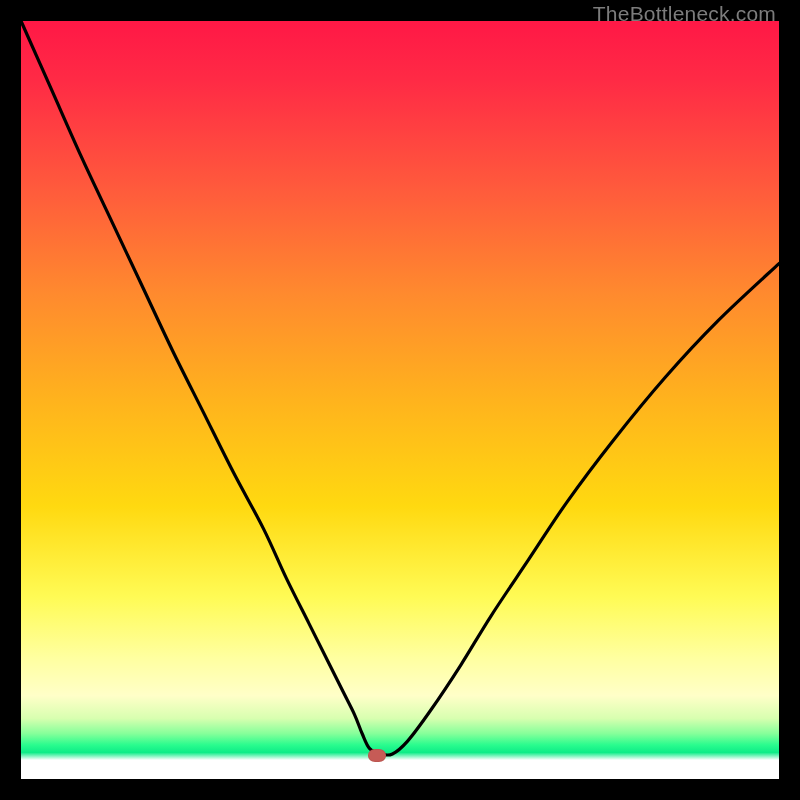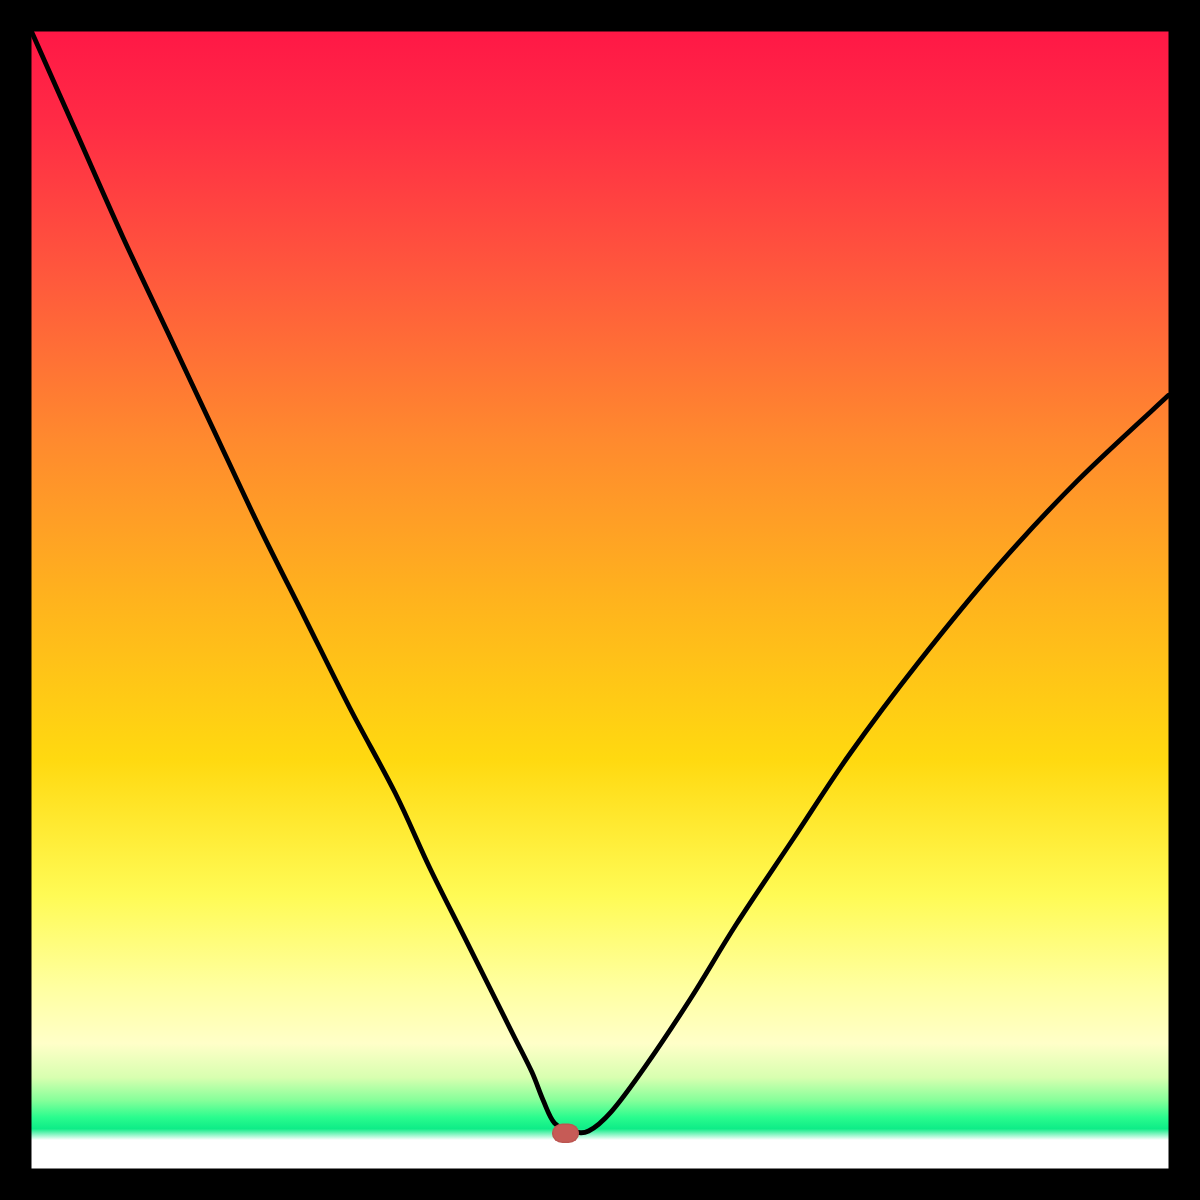--- a/index.html
+++ b/index.html
@@ -69,19 +69,20 @@
     height: 13px;
     border-radius: 7px / 6px;
     background: #c65b56;
     box-shadow: 0 0 0 1px rgba(0,0,0,0.05) inset;
   }
 </style>
 </head>
 <body>
 
 <div class="frame">
+  <div class="watermark">TheBottleneck.com</div>
   <div class="plot-area">
     <svg class="curve" viewBox="0 0 758 758" preserveAspectRatio="none">
       <path id="curve-path" fill="none" stroke="#000000" stroke-width="3.2" stroke-linecap="round" stroke-linejoin="round" d="M 0.00 0.00 C 5.05 11.37, 20.21 45.48, 30.32 68.22 C 40.43 90.96, 50.53 114.33, 60.64 136.44 C 70.75 158.55, 80.85 179.39, 90.96 200.87 C 101.07 222.35, 111.17 243.82, 121.28 265.30 C 131.39 286.78, 141.49 308.88, 151.60 329.73 C 161.71 350.58, 171.81 370.16, 181.92 390.37 C 192.03 410.58, 202.13 431.43, 212.24 451.01 C 222.35 470.59, 233.72 490.17, 242.56 507.86 C 251.40 525.55, 257.72 541.34, 265.30 557.13 C 272.88 572.92, 281.09 588.71, 288.04 602.61 C 294.99 616.51, 301.31 629.14, 306.99 640.51 C 312.68 651.88, 317.73 661.99, 322.15 670.83 C 326.57 679.67, 330.36 686.62, 333.52 693.57 C 336.68 700.52, 338.57 706.84, 341.10 712.52 C 343.63 718.20, 345.52 724.27, 348.68 727.68 C 351.84 731.09, 356.26 732.10, 360.05 732.99 C 363.84 733.87, 367.00 735.13, 371.42 732.99 C 375.84 730.84, 380.26 727.30, 386.58 720.10 C 392.90 712.90, 400.48 702.41, 409.32 689.78 C 418.16 677.15, 429.53 660.09, 439.64 644.30 C 449.75 628.51, 458.59 612.72, 469.96 595.03 C 481.33 577.34, 495.23 557.13, 507.86 538.18 C 520.49 519.23, 531.86 500.91, 545.76 481.33 C 559.66 461.75, 574.82 441.53, 591.24 420.69 C 607.66 399.85, 626.61 376.47, 644.30 356.26 C 661.99 336.05, 678.41 318.36, 697.36 299.41 C 716.31 280.46, 747.89 252.03, 758.00 242.56"></path>
     </svg>
     <div id="marker" class="marker" style="left: 347.26px; top: 727.744px; background: rgb(198, 91, 86);"></div>
   </div>
 </div>
 
 </body></html>

